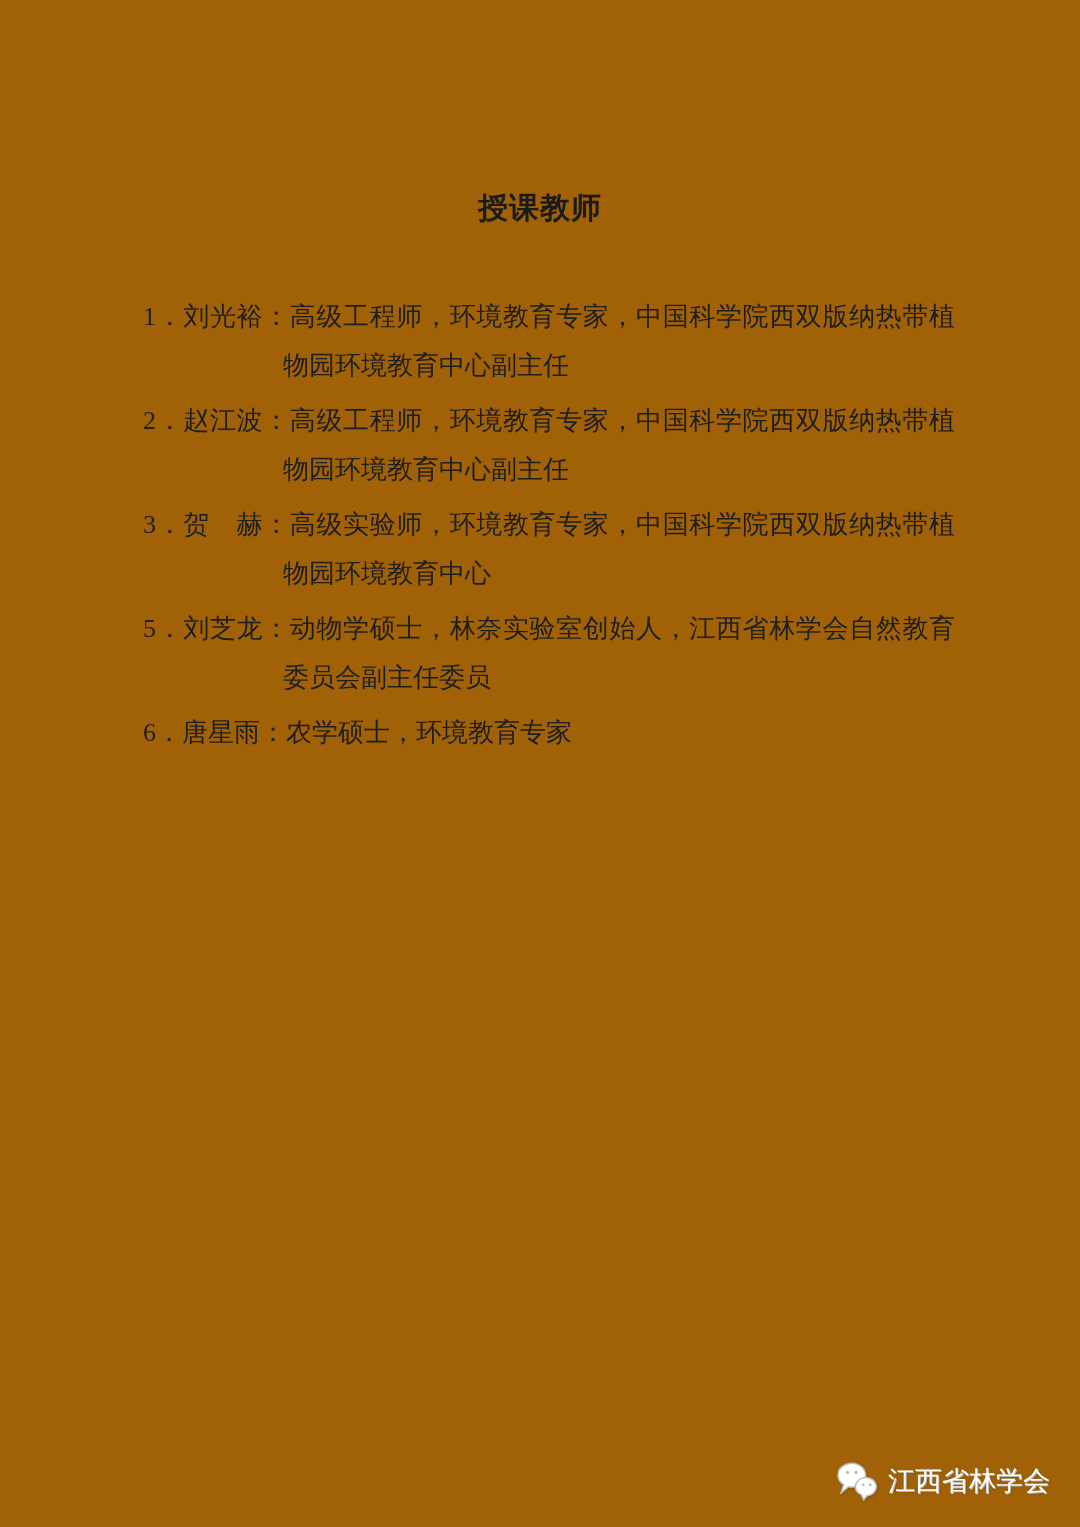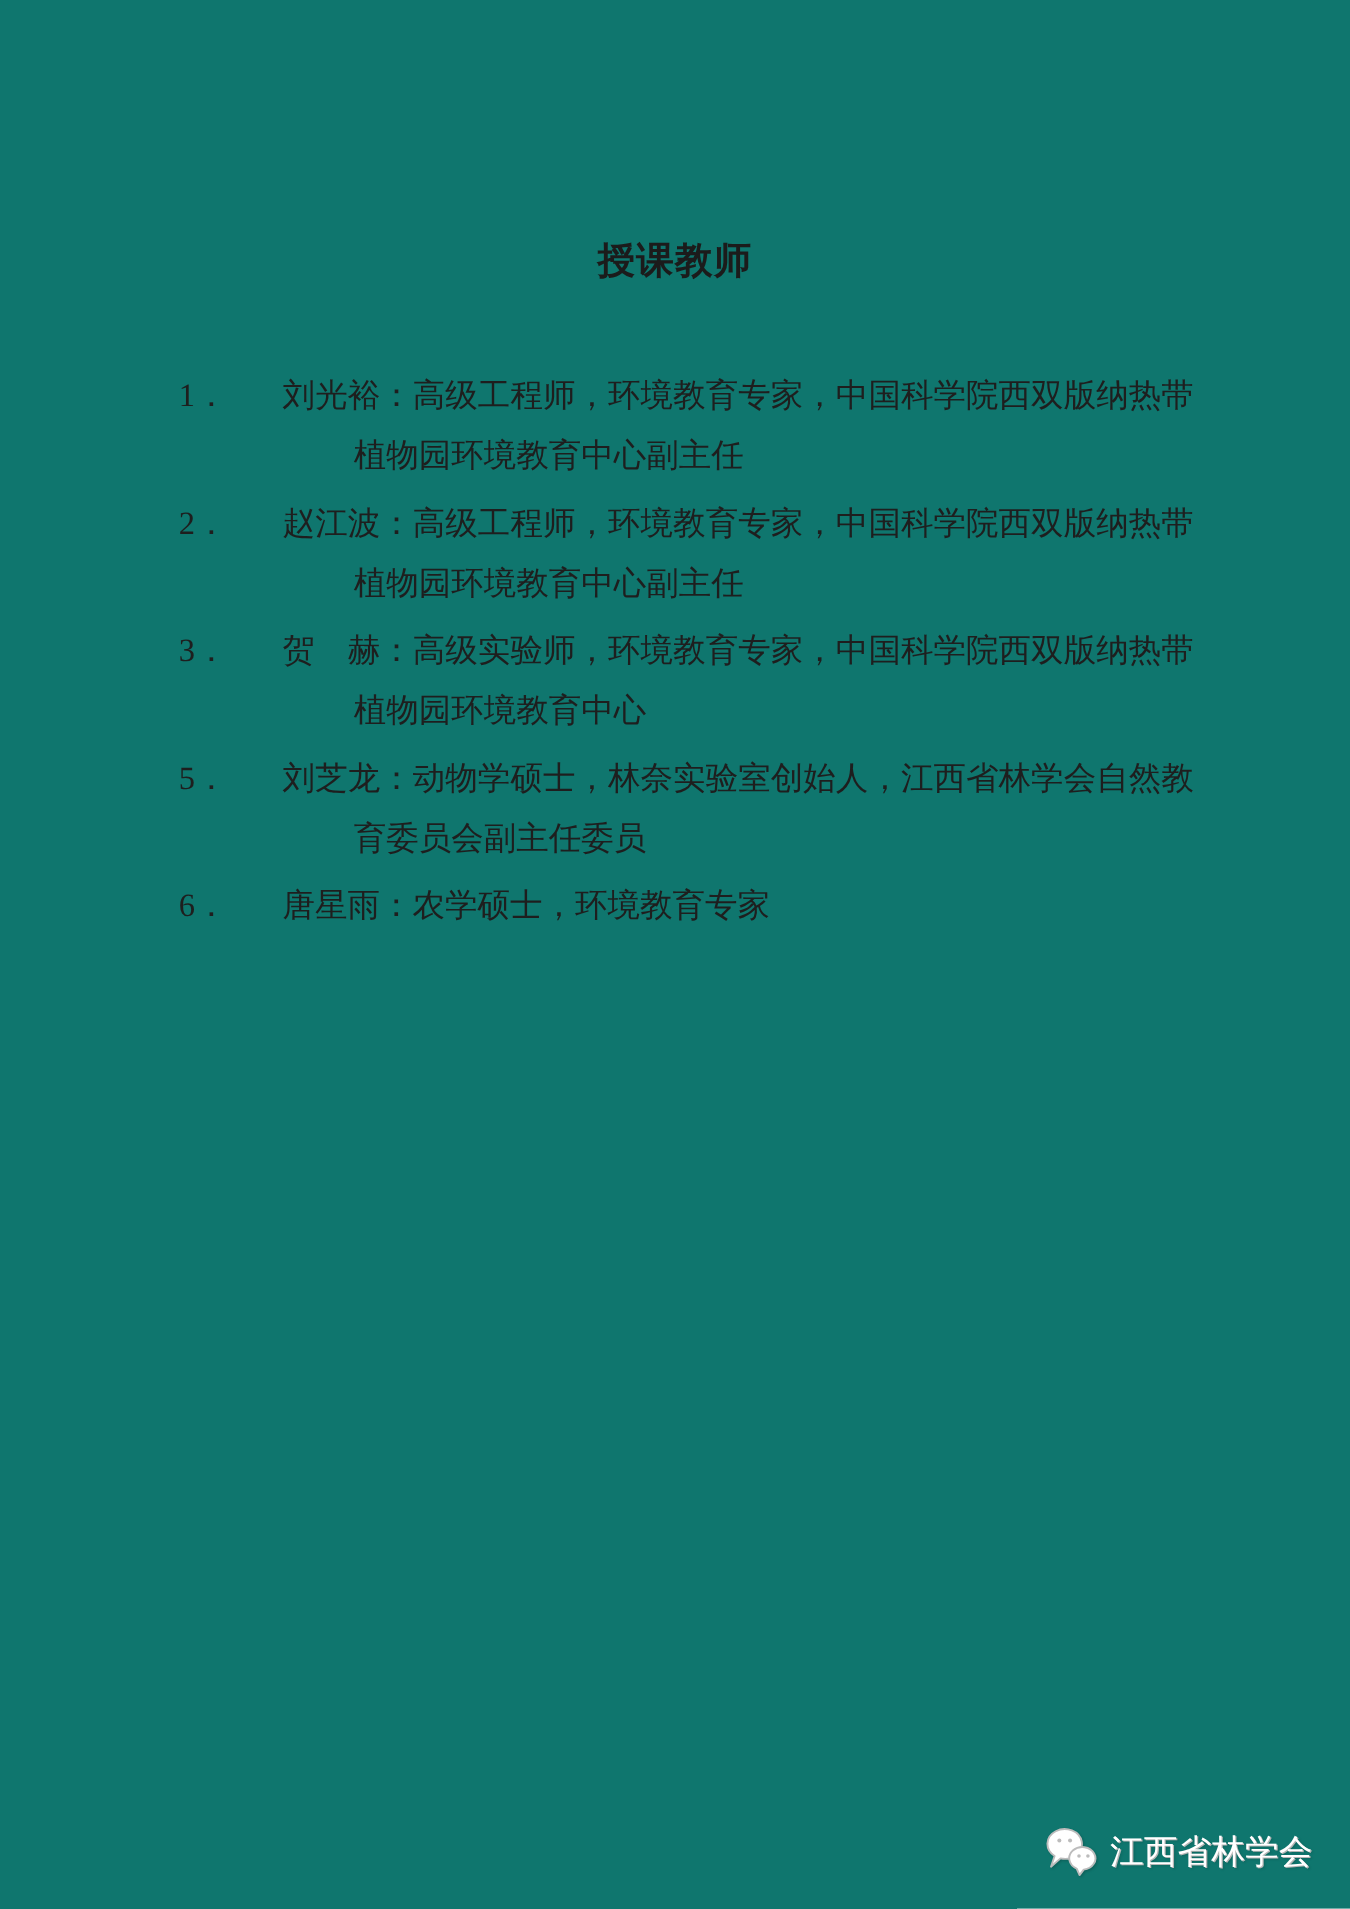--- a/index.html
+++ b/index.html
@@ -11,21 +11,21 @@
     width: 1080px;
     height: 1527px;
     position: relative;
     font-family: "Liberation Serif", "DejaVu Serif", serif;
     color: #1e1e1e;
     overflow: hidden;
   }
   .page {
     position: absolute;
     inset: 0;
-    background: #0f766e;
+    background: #a16207;
   }
   .title {
     position: absolute;
     top: 188px;
     left: 0;
     width: 100%;
     margin: 0;
     text-align: center;
     font-size: 30px;
     font-weight: 700;
@@ -45,24 +45,24 @@
     text-align: justify;
     padding-left: 140px;
     text-indent: -140px;
     color: #1e1e1e;
   }
   .item .num {
     display: inline;
   }
   .item .name {
     display: inline;
-    margin-left: 44px;
   }
   .item .desc {
     display: inline;
+    font-family: Liberation Mono, monospace;
   }
   .watermark {
     position: absolute;
     right: 30px;
     bottom: 26px;
     display: flex;
     align-items: center;
     gap: 9px;
     text-align: right;
   }

